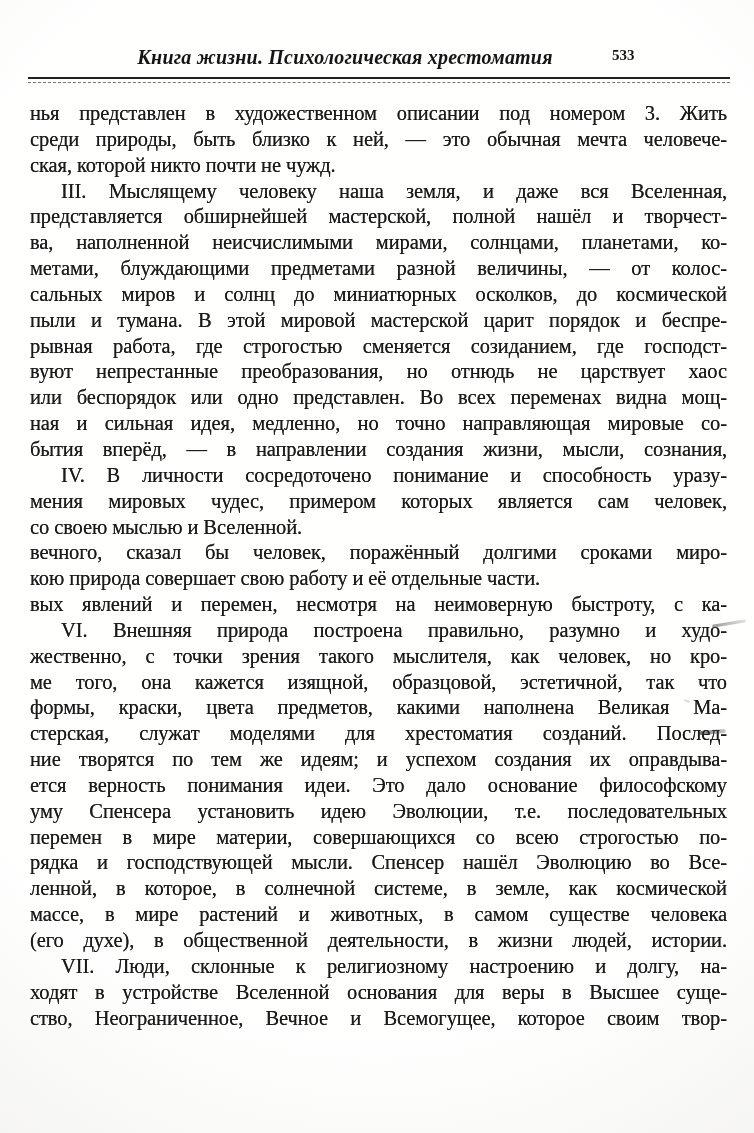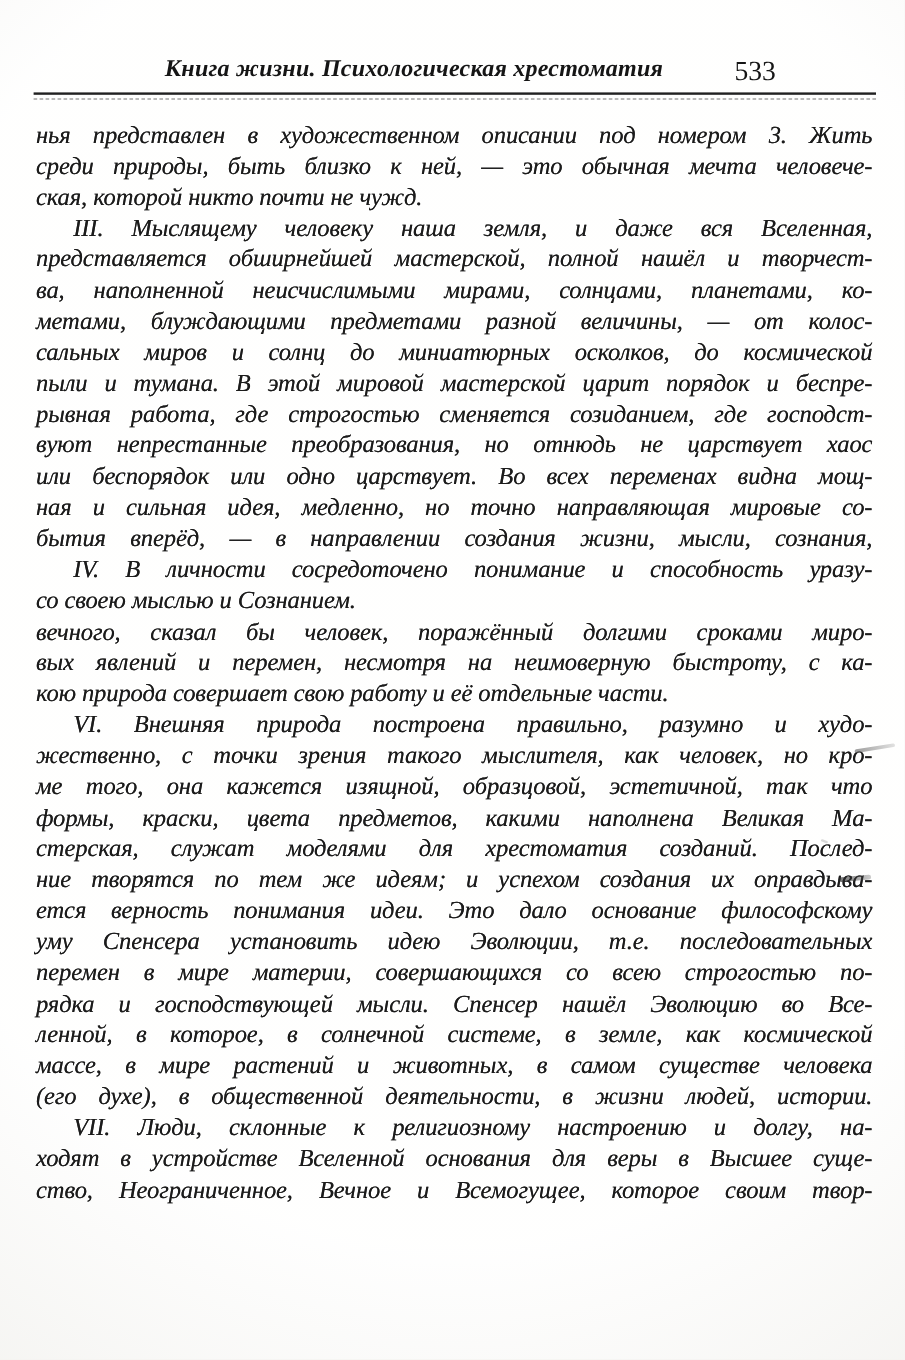--- a/index.html
+++ b/index.html
@@ -27,22 +27,22 @@
     text-align: center;
     font-style: italic;
     font-weight: bold;
     font-size: 20px;
     letter-spacing: 0.2px;
     color: #151515;
   }
   .page-number {
     position: absolute;
     top: 47px; left: 612px;
-    font-weight: normal;
-    font-size: 23px;
+    font-weight: bold;
+    font-size: 15px;
     color: #151515;
   }
   .head-rule {
     position: absolute;
     top: 77px; left: 28px; width: 702px;
     height: 3px;
     border-top: 2.5px solid #212121;
     border-bottom: 1px dashed rgba(45,45,45,0.65);
   }
   
@@ -51,21 +51,20 @@
     top: 101px; left: 30px; width: 697px;
     font-size: 20.5px;
     line-height: 25.85px;
     letter-spacing: -0.1px;
     text-shadow: 0 0 0.55px rgba(25,25,25,0.85);
   }
   .line {
     text-align: justify;
     text-align-last: justify;
     white-space: normal;
-    font-style: italic;
   }
   .line.left { text-align-last: left; }
   .line.indent { text-indent: 31px; }
   
   .pencil-dash {
     position: absolute;
     top: 622px; left: 712px;
     width: 34px; height: 2.5px;
     background: linear-gradient(90deg, rgba(90,90,90,0.6), rgba(140,140,140,0.25));
     transform: rotate(-9deg);
@@ -107,32 +106,33 @@
       </div>
       <div class="paragraph">
         <div class="line indent">III. Мыслящему человеку наша земля, и даже вся Вселенная,</div>
         <div class="line">представляется обширнейшей мастерской, полной нашёл и творчест-</div>
         <div class="line">ва, наполненной неисчислимыми мирами, солнцами, планетами, ко-</div>
         <div class="line">метами, блуждающими предметами разной величины, — от колос-</div>
         <div class="line">сальных миров и солнц до миниатюрных осколков, до космической</div>
         <div class="line">пыли и тумана. В этой мировой мастерской царит порядок и беспре-</div>
         <div class="line">рывная работа, где строгостью сменяется созиданием, где господст-</div>
         <div class="line">вуют непрестанные преобразования, но отнюдь не царствует хаос</div>
-        <div class="line">или беспорядок или одно царствует. Во всех переменах видна мощ-</div>
+        <div class="line">или беспорядок или одно представлен. Во всех переменах видна мощ-</div>
         <div class="line">ная и сильная идея, медленно, но точно направляющая мировые со-</div>
         <div class="line">бытия вперёд, — в направлении создания жизни, мысли, сознания,</div>
       </div>
       <div class="paragraph">
         <div class="line indent">IV. В личности сосредоточено понимание и способность уразу-</div>
-        <div class="line left">со своею мыслью и Сознанием.</div>
+        <div class="line">мения мировых чудес, примером которых является сам человек,</div>
+        <div class="line left">со своею мыслью и Вселенной.</div>
       </div>
       <div class="paragraph">
         <div class="line">вечного, сказал бы человек, поражённый долгими сроками миро-</div>
+        <div class="line left">кою природа совершает свою работу и её отдельные части.</div>
         <div class="line">вых явлений и перемен, несмотря на неимоверную быстроту, с ка-</div>
-        <div class="line left">кою природа совершает свою работу и её отдельные части.</div>
       </div>
       <div class="paragraph">
         <div class="line indent">VI. Внешняя природа построена правильно, разумно и худо-</div>
         <div class="line">жественно, с точки зрения такого мыслителя, как человек, но кро-</div>
         <div class="line">ме того, она кажется изящной, образцовой, эстетичной, так что</div>
         <div class="line">формы, краски, цвета предметов, какими наполнена Великая Ма-</div>
         <div class="line">стерская, служат моделями для хрестоматия созданий. Послед-</div>
         <div class="line">ние творятся по тем же идеям; и успехом создания их оправдыва-</div>
         <div class="line">ется верность понимания идеи. Это дало основание философскому</div>
         <div class="line">уму Спенсера установить идею Эволюции, т.е. последовательных</div>

